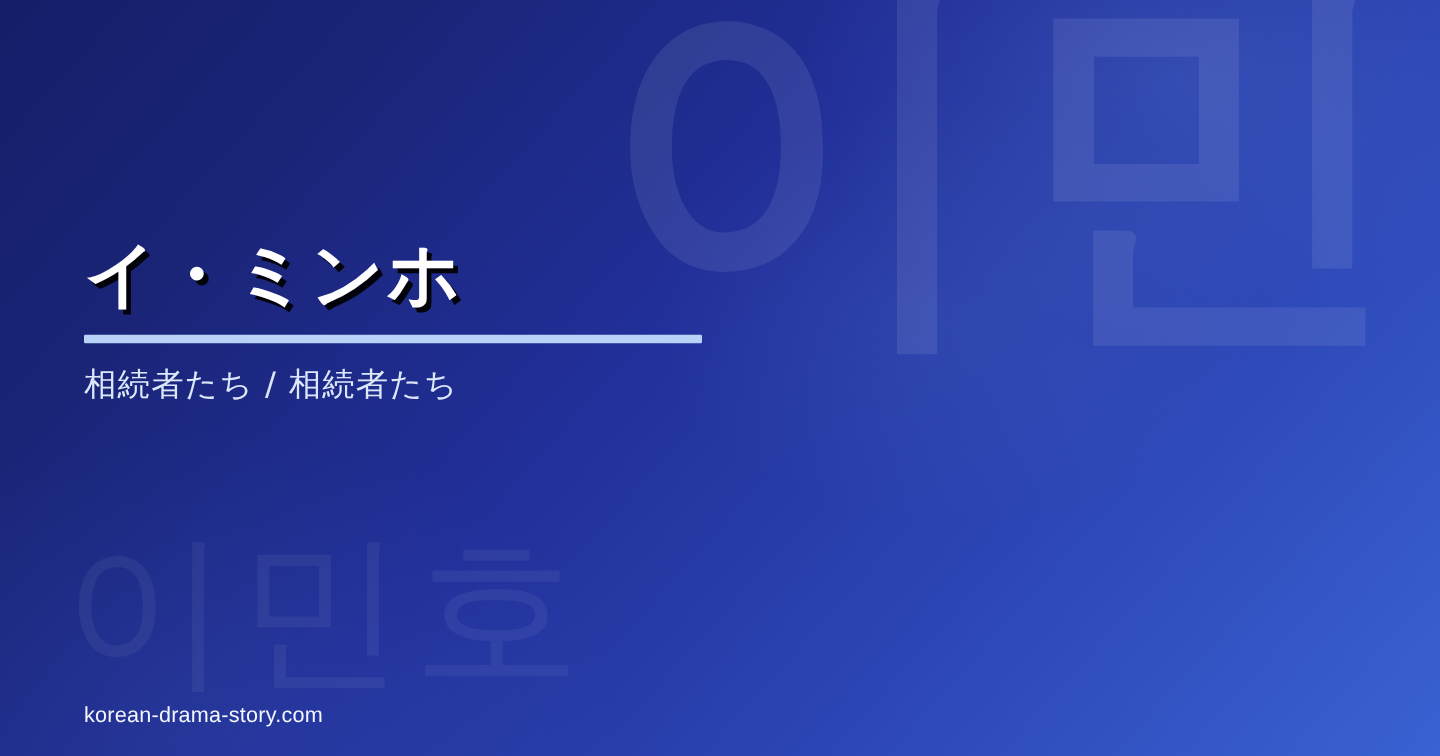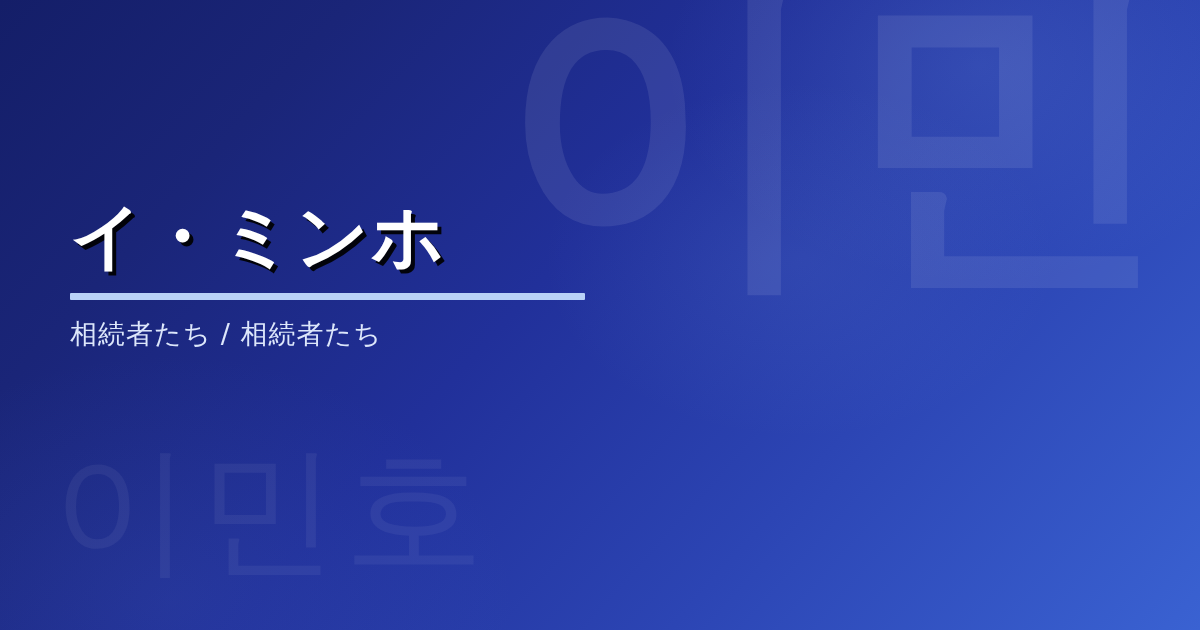--- a/index.html
+++ b/index.html
@@ -78,22 +78,22 @@
 
   
   .main {
     position: absolute;
     left: 70px;
     top: 196px;
     width: 660px;
   }
   .title {
     margin: 0;
-    font-family: Liberation Sans, sans-serif;
-    font-size: 72px;
+    font-family: Liberation Serif, serif;
+    font-size: 60px;
     font-weight: 700;
     line-height: 1.12;
     color: #ffffff;
     letter-spacing: 2px;
     text-shadow: 4px 4px 0 rgba(0,0,0,0.92);
     white-space: nowrap;
   }
   .rule {
     width: 515px;
     height: 7px;
@@ -153,15 +153,16 @@
 
   <div class="wm wm-bottom">이민호</div>
 
   <div class="main">
     <h1 class="title">イ・ミンホ</h1>
     <div class="rule"></div>
     <p class="subtitle">相続者たち / 相続者たち</p>
   </div>
 
   <div class="footer">
+    <div class="site">korean-drama-story.com</div>
   </div>
 
 </div>
 
 </body></html>

